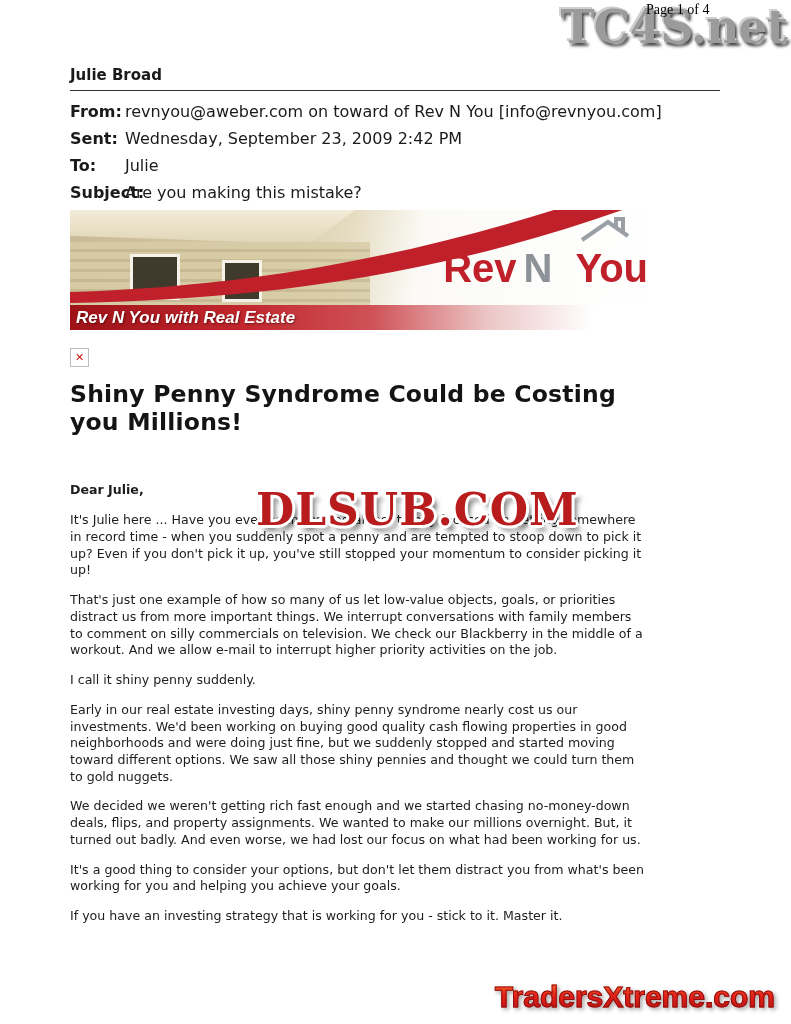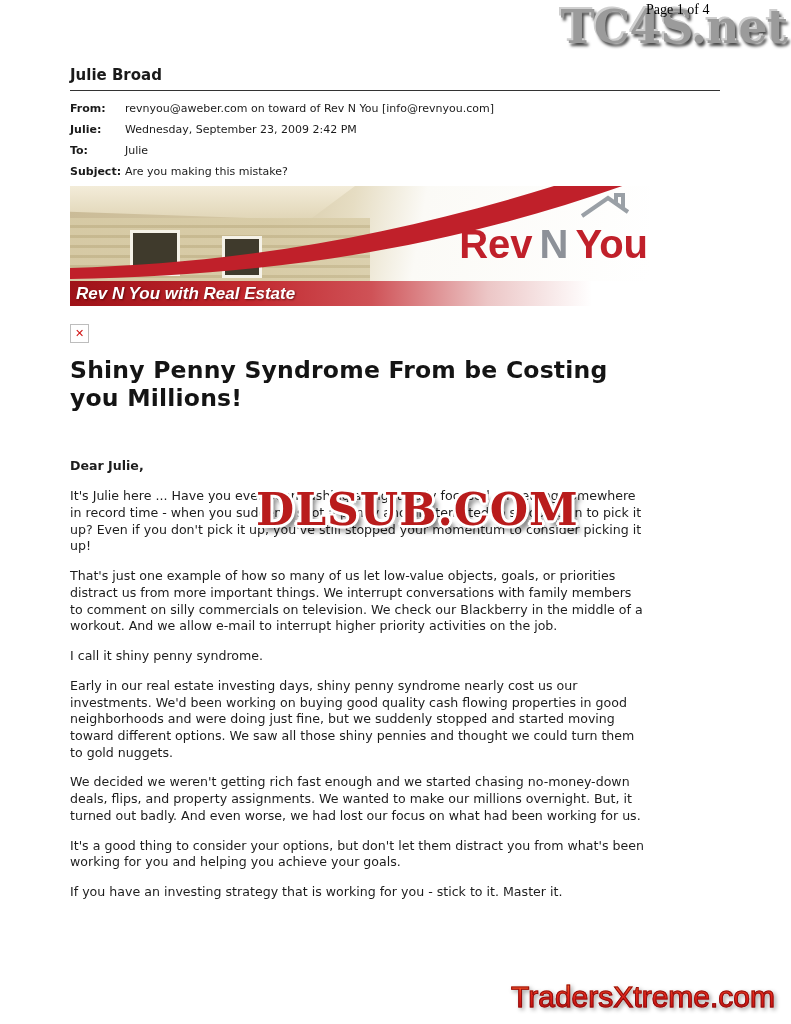--- a/index.html
+++ b/index.html
@@ -19,21 +19,21 @@
   .page-indicator {
     position:absolute; top:2px; left:646px; z-index:2;
     font-family:"Liberation Serif", serif; font-size:14px; color:#000;
   }
 
   
   .content { position:absolute; left:70px; top:66px; width:650px; }
   .owner { font-size:15px; font-weight:bold; margin:0 0 6px 0; }
   .divider { border:0; border-top:1px solid #333; margin:0 0 11px 0; }
 
-  .headers { font-size:11px; }
+  .headers { font-size:16px; }
   .header-row { display:flex; margin-bottom:8px; }
   .header-label { font-weight:bold; width:55px; flex:none; }
   .header-value { flex:1; }
 
   
   .banner { position:relative; width:580px; height:120px; margin-top:5px; overflow:hidden; background:#fff; }
   .banner-photo {
     position:absolute; left:0; top:0; right:0; bottom:25px;
     background:linear-gradient(100deg,#cabb97 0%, #d6c9a6 35%, #e6ddc3 48%, #fbfaf6 60%, #fff 100%);
   }
@@ -48,21 +48,21 @@
     opacity:.85;
   }
   .window { position:absolute; background:#3f3a2c; border:3px solid #f5f2e8; }
   .window.w1 { left:60px; top:44px; width:44px; height:40px; }
   .window.w2 { left:152px; top:50px; width:34px; height:36px; }
   .swoosh { position:absolute; left:0; top:0; width:580px; height:95px; z-index:2; }
   .brand {
     position:absolute; right:2px; top:36px; z-index:3;
     font-family:"Liberation Sans", sans-serif; font-weight:bold; font-size:40px; white-space:nowrap;
   }
-  .brand .rev, .brand .you { color:#c0202a; }
+  .brand .rev, .brand .you { color:#c0202a;margin-left:16px; }
   .brand .n { color:#8d9198; padding:0 7px; }
   .brand-house { position:absolute; right:8px; top:6px; z-index:3; }
   .banner-bar {
     position:absolute; left:0; right:0; bottom:0; height:25px; z-index:4;
     background:linear-gradient(90deg,#9e1218 0%, #c1272d 30%, #cf5257 52%, #ecc6c6 72%, #fff 90%);
   }
   .tagline {
     display:block; font-family:"Liberation Sans", sans-serif; font-style:italic; font-weight:bold;
     font-size:17px; color:#fff; line-height:25px; padding-left:6px;
     text-shadow:1px 1px 2px rgba(60,0,0,.6);
@@ -91,21 +91,21 @@
     text-shadow:-2px -2px 0 #fff, 2px -2px 0 #fff, -2px 2px 0 #fff, 2px 2px 0 #fff,
                 0 3px 0 #fff, 3px 0 0 #fff, -3px 0 0 #fff, 0 -3px 0 #fff,
                 5px 6px 5px rgba(0,0,0,.5);
   }
   .date {
     position:absolute; left:72px; top:1001px;
     font-family:"Liberation Serif", serif; font-size:14px; color:#000;margin-top:24px;
   }
   .traders {
     position:absolute; right:16px; top:980px; z-index:5;
-    font-family:"Liberation Sans", sans-serif; font-weight:normal; font-size:30px;
+    font-family:"Liberation Sans", sans-serif; font-weight:bold; font-size:30px;
     background:linear-gradient(180deg,#ff7a2e 0%, #e62319 45%, #b30d0d 100%);
     -webkit-background-clip:text; background-clip:text; color:transparent;
     -webkit-text-stroke:1px #8f0f0f;
     filter:drop-shadow(2px 2px 2px rgba(0,0,0,.35));
   }
 </style>
 </head>
 <body>
 
 <div class="page">
@@ -117,21 +117,21 @@
 
     <div class="owner">Julie Broad</div>
     <hr class="divider">
 
     <div class="headers">
       <div class="header-row">
         <span class="header-label">From:</span>
         <span class="header-value">revnyou@aweber.com on toward of Rev N You [info@revnyou.com]</span>
       </div>
       <div class="header-row">
-        <span class="header-label">Julie:</span>
+        <span class="header-label">Sent:</span>
         <span class="header-value">Wednesday, September 23, 2009 2:42 PM</span>
       </div>
       <div class="header-row">
         <span class="header-label">To:</span>
         <span class="header-value">Julie</span>
       </div>
       <div class="header-row">
         <span class="header-label">Subject:</span>
         <span class="header-value">Are you making this mistake?</span>
       </div>
@@ -155,27 +155,27 @@
       <div class="brand">
         <span class="rev">Rev</span><span class="n">N</span><span class="you">You</span>
       </div>
       <div class="banner-bar">
         <span class="tagline">Rev N You with Real Estate</span>
       </div>
     </div>
 
     <div class="broken-img">✕</div>
 
-    <div class="title">Shiny Penny Syndrome From be Costing you Millions!</div>
+    <div class="title">Shiny Penny Syndrome Could be Costing you Millions!</div>
 
     <div class="body">
       <p class="salutation">Dear Julie,</p>
       <p>It's Julie here ... Have you ever been rushing along, totally focused on getting somewhere in record time - when you suddenly spot a penny and are tempted to stoop down to pick it up? Even if you don't pick it up, you've still stopped your momentum to consider picking it up!</p>
       <p>That's just one example of how so many of us let low-value objects, goals, or priorities distract us from more important things. We interrupt conversations with family members to comment on silly commercials on television. We check our Blackberry in the middle of a workout. And we allow e-mail to interrupt higher priority activities on the job.</p>
-      <p>I call it shiny penny syndrome.</p>
+      <p>I call it shiny penny suddenly.</p>
       <p>Early in our real estate investing days, shiny penny syndrome nearly cost us our investments. We'd been working on buying good quality cash flowing properties in good neighborhoods and were doing just fine, but we suddenly stopped and started moving toward different options. We saw all those shiny pennies and thought we could turn them to gold nuggets.</p>
       <p>We decided we weren't getting rich fast enough and we started chasing no-money-down deals, flips, and property assignments. We wanted to make our millions overnight. But, it turned out badly. And even worse, we had lost our focus on what had been working for us.</p>
       <p>It's a good thing to consider your options, but don't let them distract you from what's been working for you and helping you achieve your goals.</p>
       <p>If you have an investing strategy that is working for you - stick to it. Master it.</p>
     </div>
 
   </div>
 
   <div class="dlsub">DLSUB.COM</div>
 

